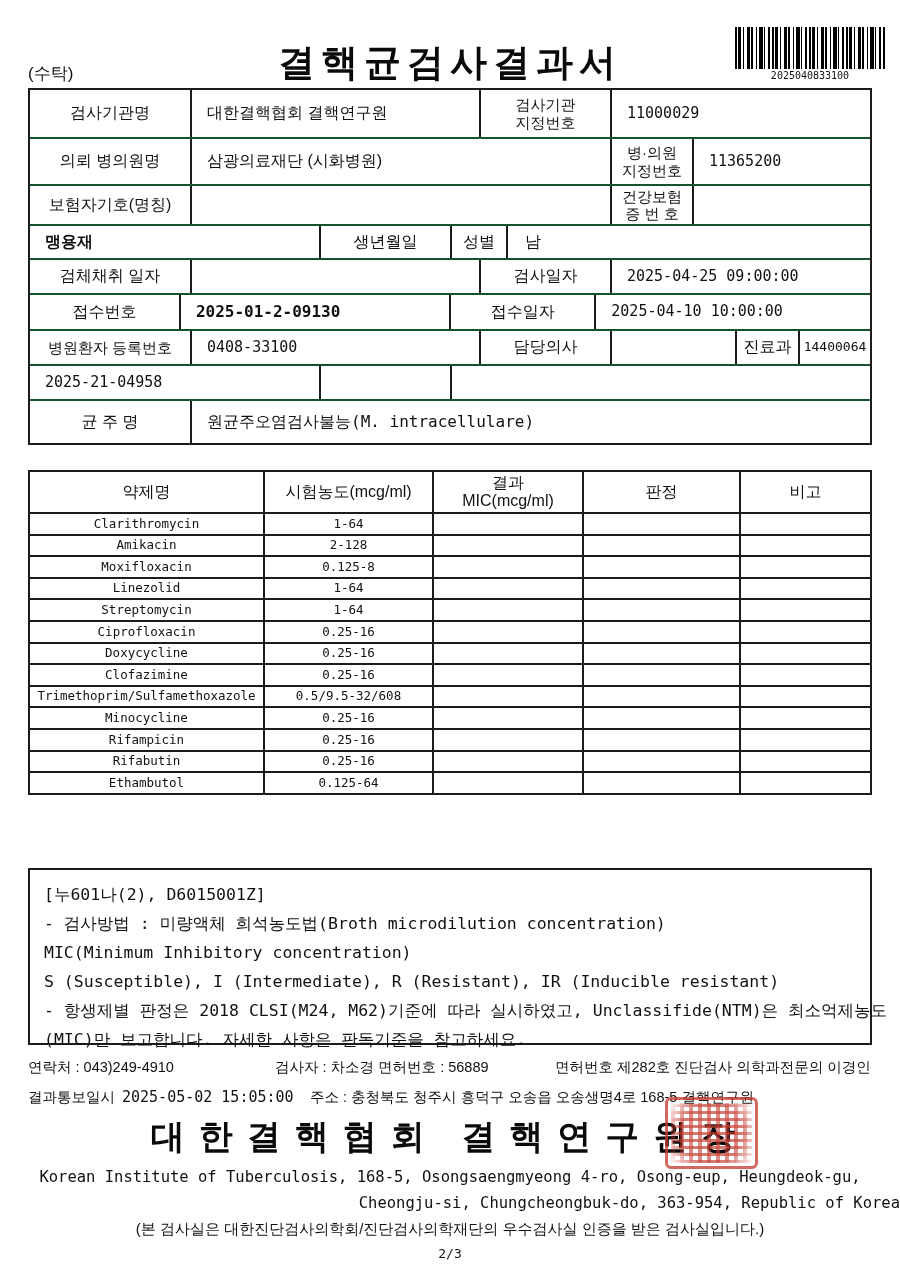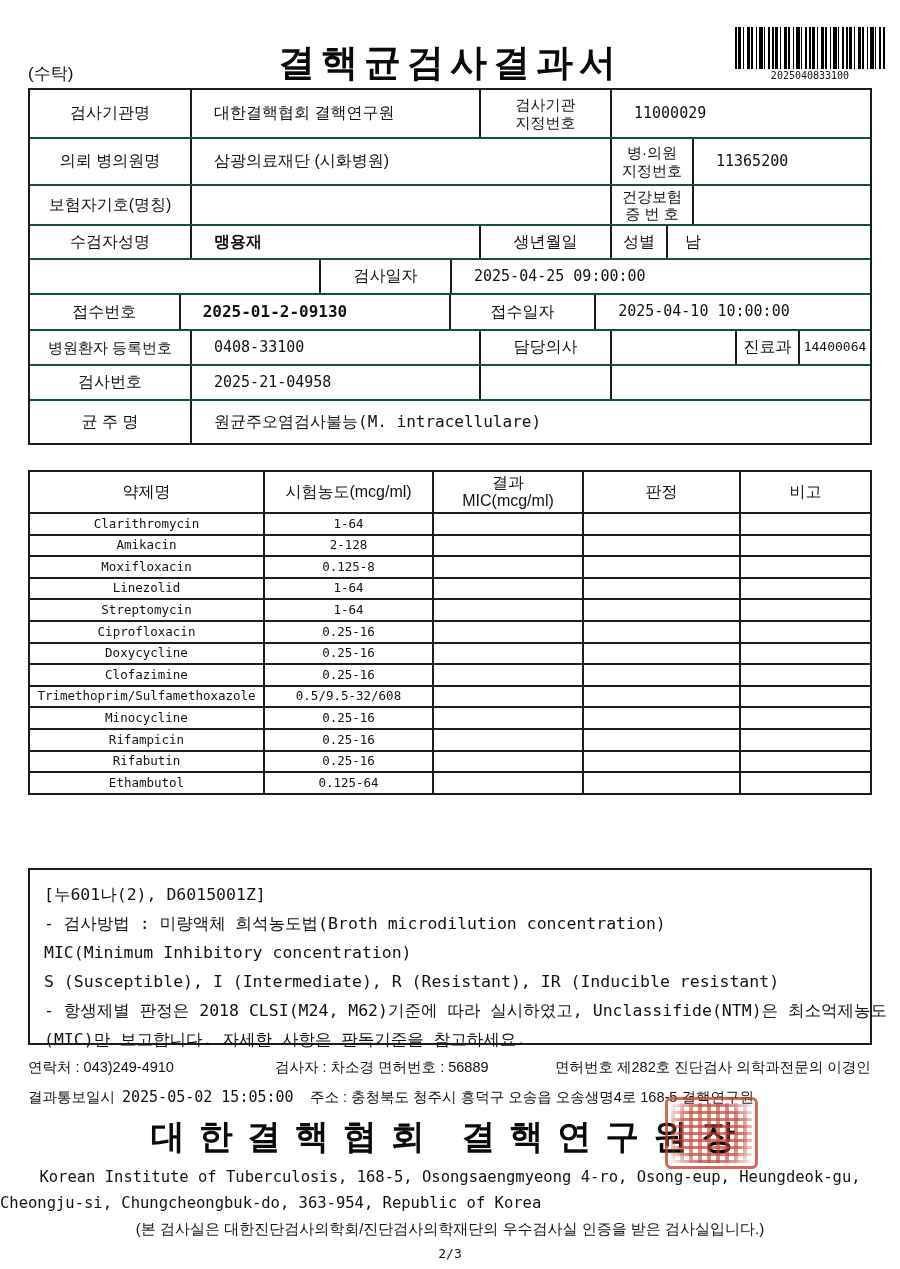--- a/index.html
+++ b/index.html
@@ -26,21 +26,21 @@
   }
   .barcode-num { font-family:"DejaVu Sans Mono", monospace; font-size:10px; margin-top:1px; }
 
   
   .ftable { position:absolute; left:28px; width:844px; border:2px solid #1c1c1c; background:#fff; }
   .frow { display:flex; border-top:2px solid #14532d; }
   .frow:first-child { border-top:none; }
   .fcell { border-left:2px solid #1c1c1c; display:flex; align-items:center; justify-content:center;
            font-size:16px; text-align:center; line-height:1.15; overflow:hidden; }
   .fcell:first-child { border-left:none; }
-  .fcell.left { justify-content:flex-start; padding-left:22px; text-align:center; }
+  .fcell.left { justify-content:flex-start; padding-left:15px; text-align:center; }
   .fcell.pre { white-space:pre-line; font-size:15px; }
   .fcell.val { font-family:"DejaVu Sans Mono", monospace; font-size:15px; }
   .fcell.bold { font-weight:bold; }
 
   
   .info-table { top:88px; }
   .h47{height:47px}.h40{height:40px}.h34{height:34px}.h35{height:35px}.h36{height:36px}.h44{height:44px}
 
   
   .drug-table { top:470px; }
@@ -68,22 +68,22 @@
           border:3px solid rgba(196,59,47,.85); border-radius:6px; opacity:.9; }
   .seal-inner { position:absolute; inset:3px;
     background:
       repeating-linear-gradient(0deg, rgba(196,59,47,.75) 0 3px, transparent 3px 7px),
       repeating-linear-gradient(90deg, rgba(196,59,47,.65) 0 4px, transparent 4px 9px);
     -webkit-mask-image:radial-gradient(circle at 50% 50%, #000 60%, transparent 100%);
   }
 
   .eng-1 { position:absolute; left:0; right:0; top:1168px; text-align:center;
            font-family:"DejaVu Sans Mono", monospace; font-size:15.5px; }
-  .eng-2 { position:absolute; left:0; right:0; top:1194px; text-align:left;
-           font-family:"DejaVu Sans Mono", monospace; font-size:15.5px; }
+  .eng-2 { position:absolute; left:0; right:0; top:1194px; text-align:right;
+           font-family:"DejaVu Sans Mono", monospace; font-size:15.5px;padding-left:25px; }
   .cert-line { position:absolute; left:0; right:0; top:1220px; text-align:center; font-size:15px; }
   .page-num { position:absolute; left:0; right:0; top:1246px; text-align:center;
               font-family:"DejaVu Sans Mono", monospace; font-size:13px; }
 </style>
 </head>
 <body>
 
 <div class="page">
 
   <div class="consignment">(수탁)</div>
@@ -109,47 +109,46 @@
       <div class="fcell left val" style="width:178px">11365200</div>
     </div>
     <div class="frow h40">
       <div class="fcell" style="width:160px">보험자기호(명칭)</div>
       <div class="fcell left" style="width:420px"></div>
       <div class="fcell pre" style="width:82px">건강보험
 증 번 호</div>
       <div class="fcell left val" style="width:178px"></div>
     </div>
     <div class="frow h34">
-      <div class="fcell" style="width:160px">수검자성명</div>
       <div class="fcell left bold" style="width:289px">맹용재</div>
       <div class="fcell" style="width:131px">생년월일</div>
       <div class="fcell" style="width:56px">성별</div>
       <div class="fcell" style="width:52px">남</div>
     </div>
     <div class="frow h35">
+      <div class="fcell" style="width:160px">검체채취 일자</div>
       <div class="fcell left" style="width:289px"></div>
       <div class="fcell" style="width:131px">검사일자</div>
       <div class="fcell left val" style="width:260px">2025-04-25 09:00:00</div>
     </div>
     <div class="frow h36">
       <div class="fcell" style="width:160px">접수번호</div>
       <div class="fcell left val bold" style="width:289px;font-size:16px">2025-01-2-09130</div>
       <div class="fcell" style="width:156px">접수일자</div>
       <div class="fcell left val" style="width:295px">2025-04-10 10:00:00</div>
     </div>
     <div class="frow h35">
       <div class="fcell" style="width:160px;font-size:15px">병원환자 등록번호</div>
       <div class="fcell left val" style="width:289px">0408-33100</div>
       <div class="fcell" style="width:131px">담당의사</div>
       <div class="fcell" style="width:125px"></div>
       <div class="fcell" style="width:63px">진료과</div>
       <div class="fcell val" style="width:72px;font-size:13px">14400064</div>
     </div>
     <div class="frow h35">
-      <div class="fcell" style="width:160px">검사번호</div>
       <div class="fcell left val" style="width:289px">2025-21-04958</div>
       <div class="fcell" style="width:131px"></div>
       <div class="fcell" style="width:260px"></div>
     </div>
     <div class="frow h44">
       <div class="fcell" style="width:160px">균 주 명</div>
       <div class="fcell left val" style="width:680px;font-size:16px">원균주오염검사불능(M. intracellulare)</div>
     </div>
   </div>
 

